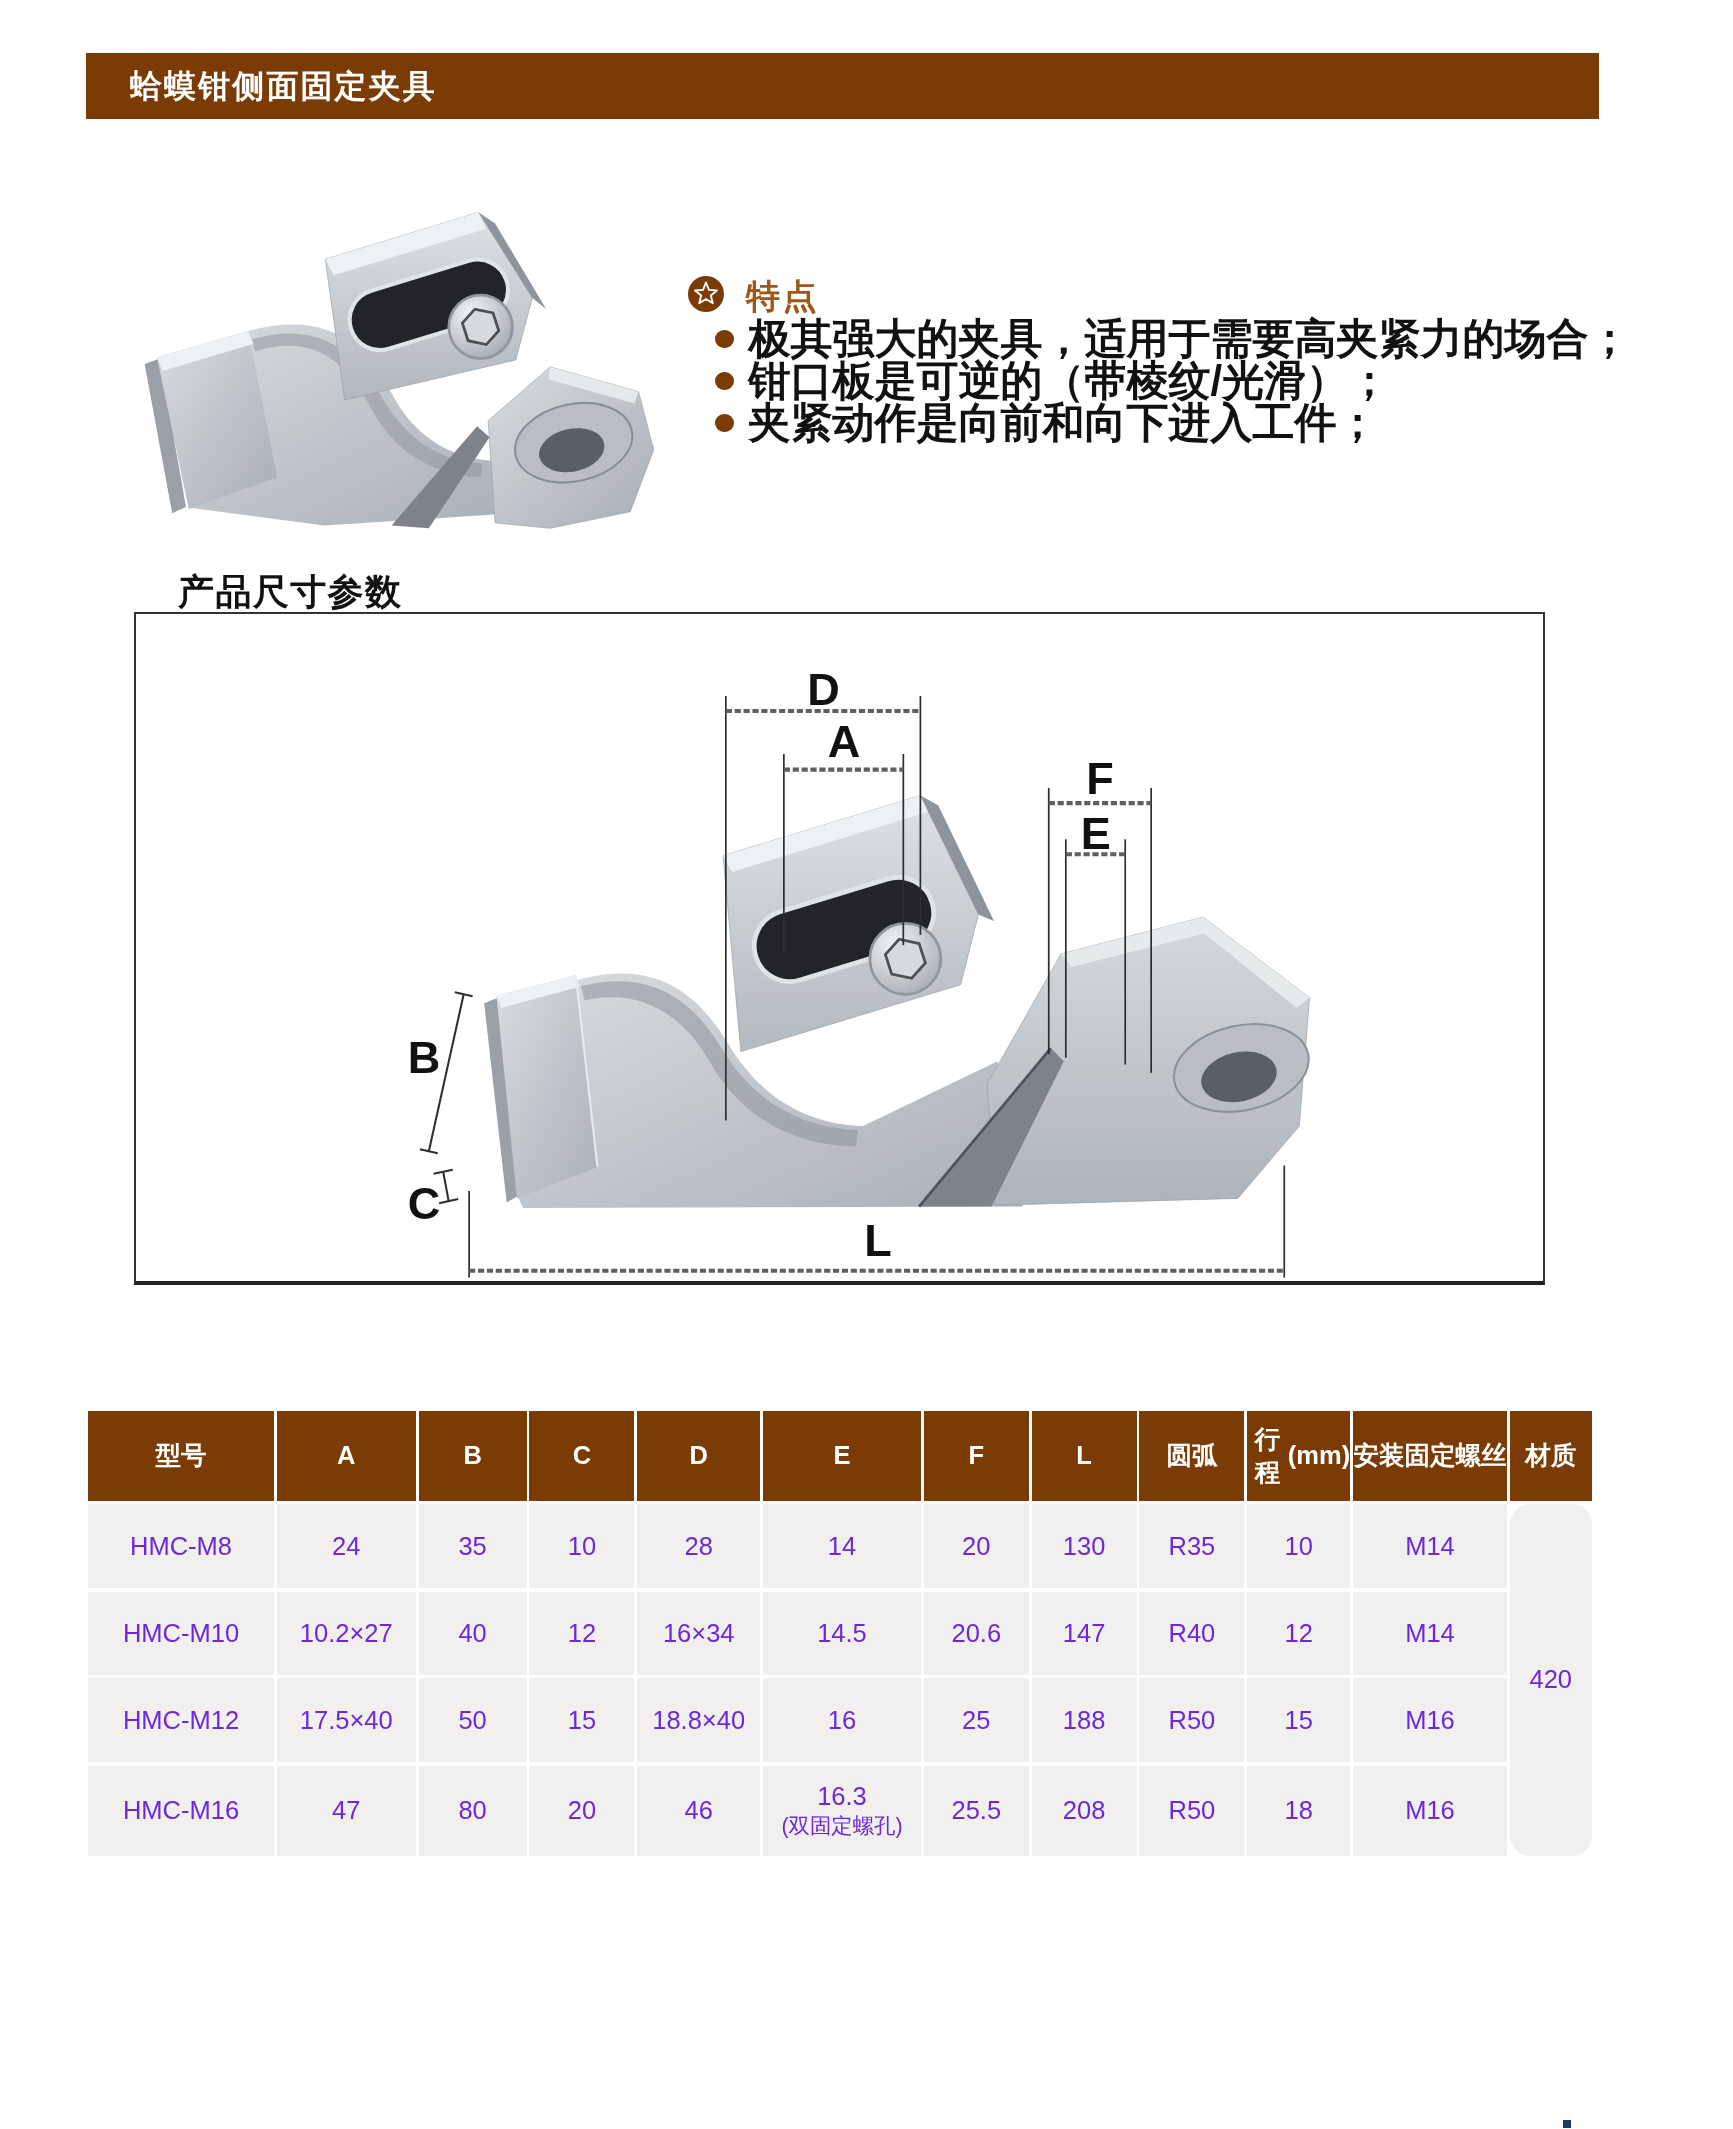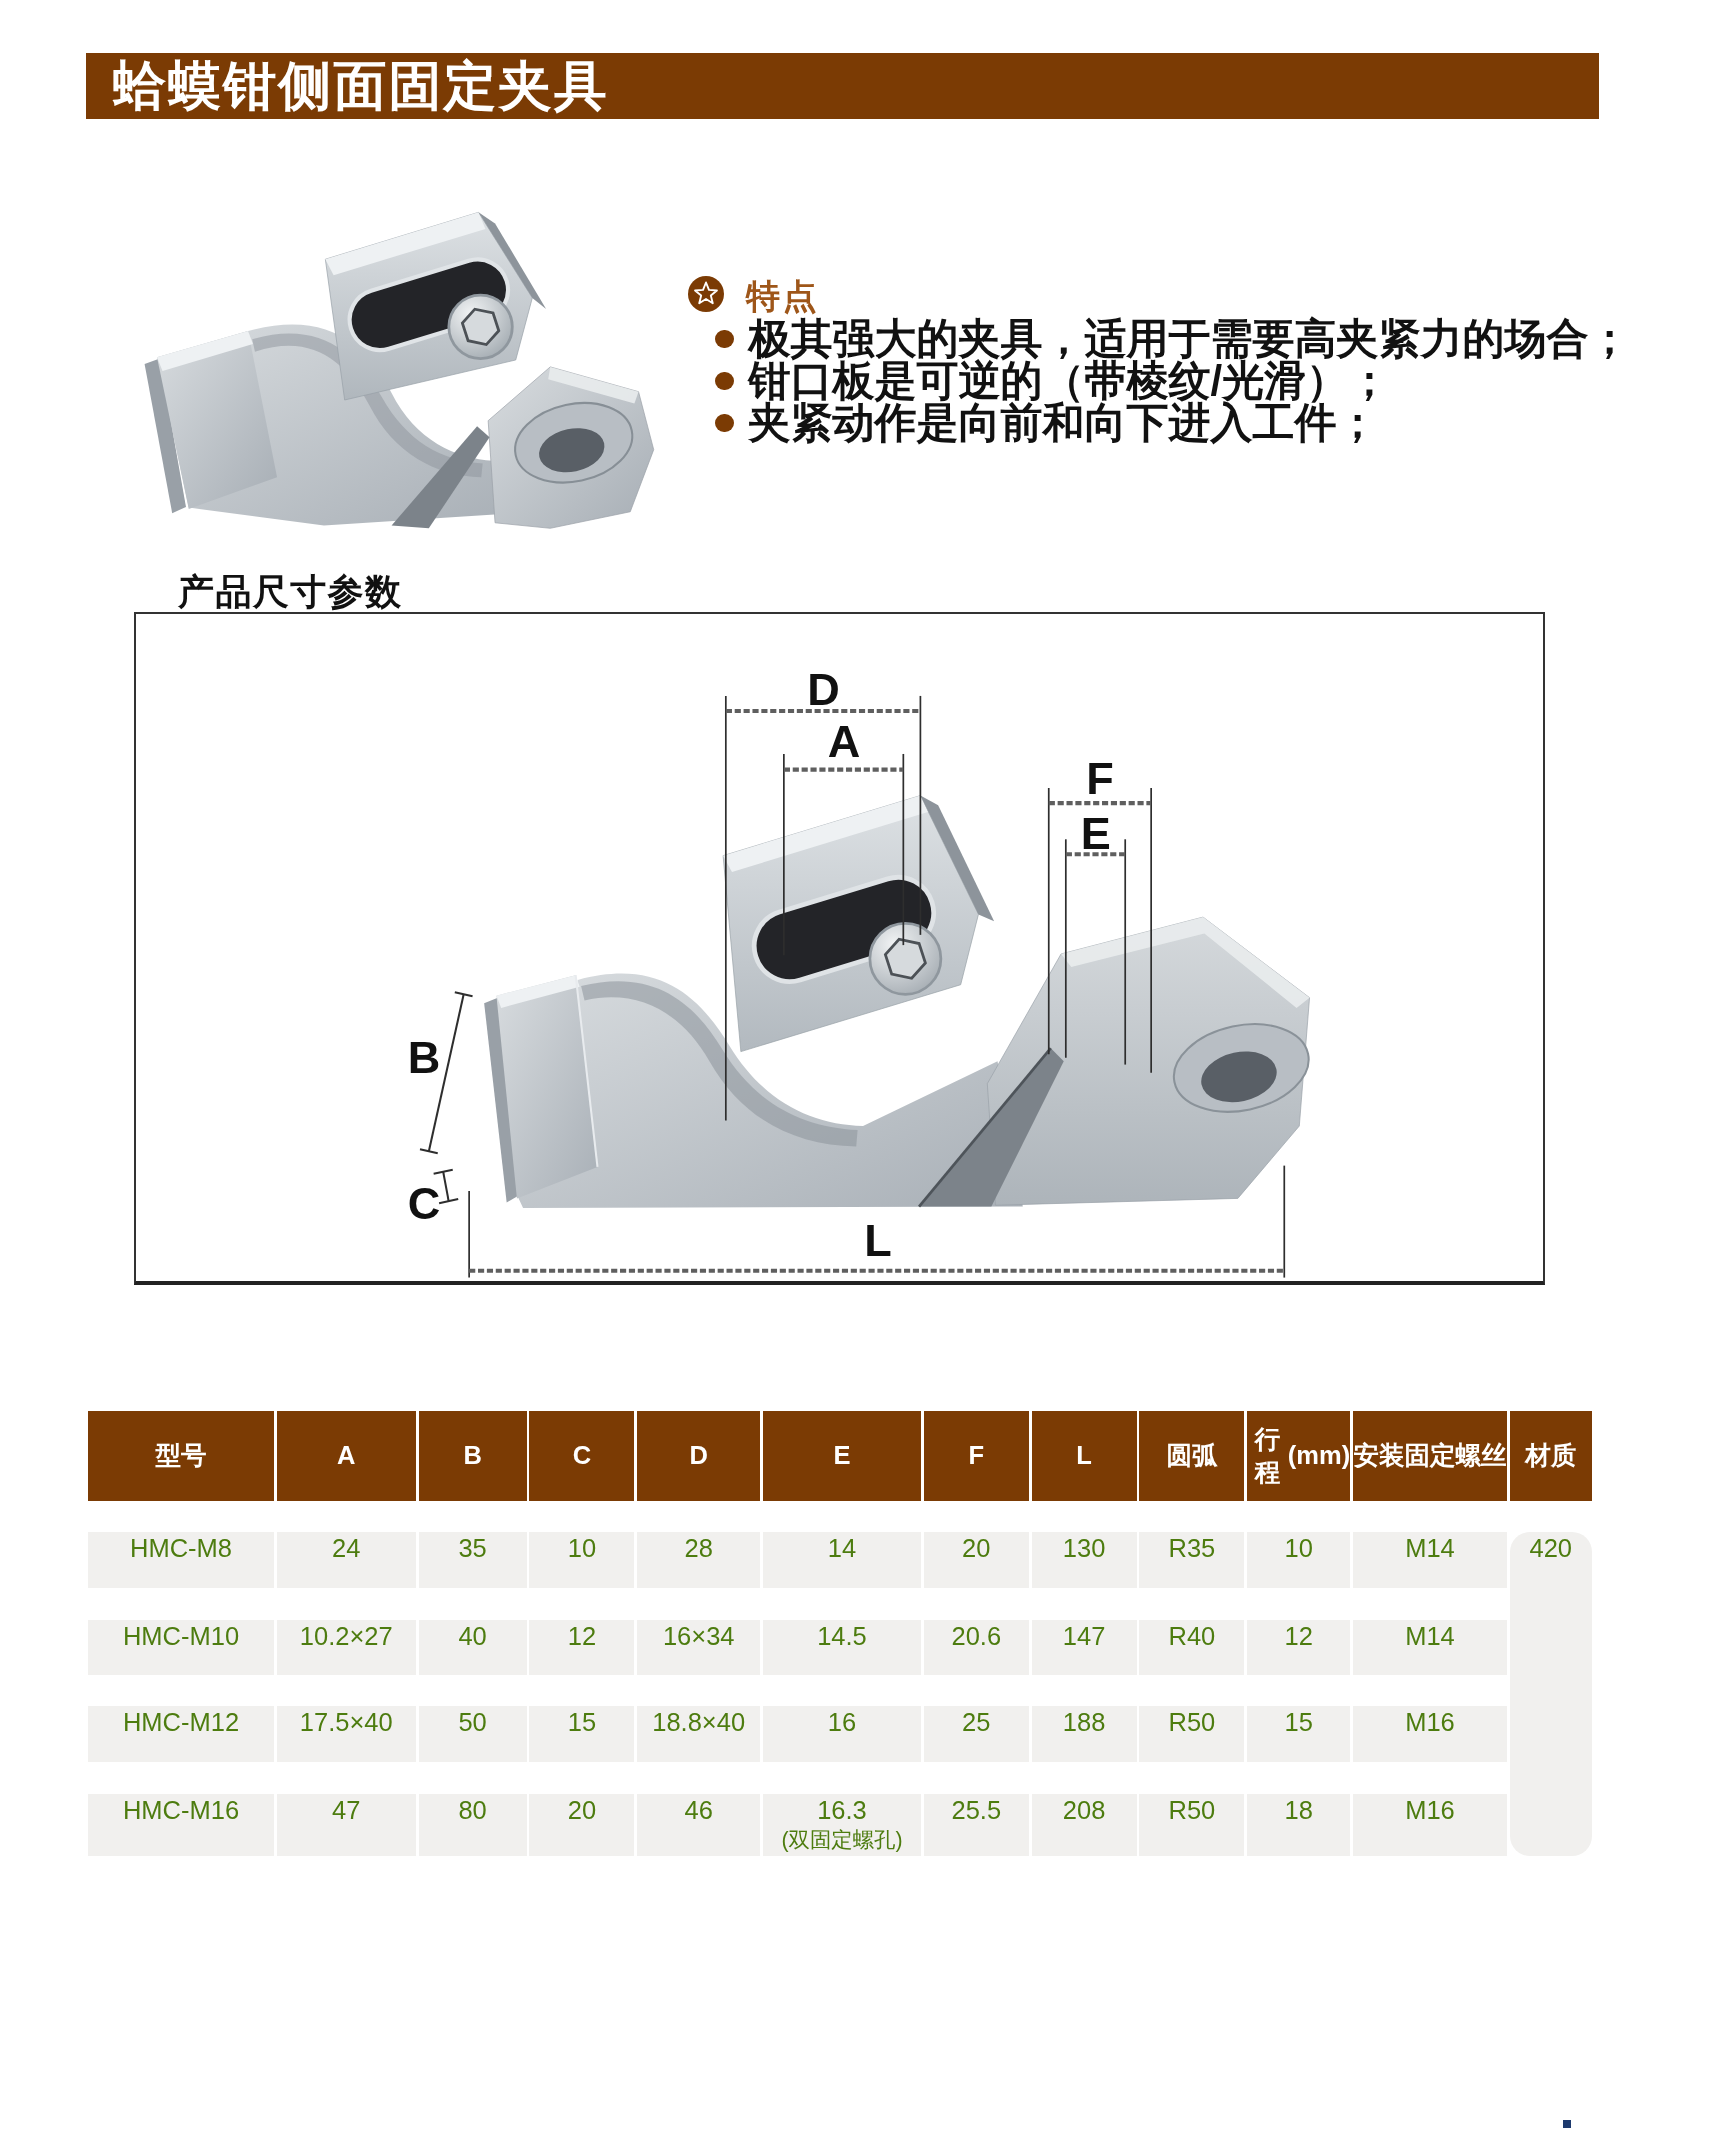--- a/index.html
+++ b/index.html
@@ -3,21 +3,21 @@
 <meta charset="utf-8">
 <style>
   html,body { margin:0; padding:0; background:#fff; }
   .page {
     position:relative; width:1734px; height:2129px; background:#ffffff;
     font-family:"Liberation Sans","DejaVu Sans",sans-serif; overflow:hidden;
   }
   .title-bar {
     position:absolute; left:86px; top:53px; width:1513px; height:66px;
     background:#7B3B04; color:#ffffff; box-sizing:border-box;
-    font-size:53px; font-weight:bold; line-height:66px; padding-left:27px; letter-spacing:2.1px;
+    font-size:32px; font-weight:bold; line-height:66px; padding-left:44px; letter-spacing:2.1px;
   }
   .photo { position:absolute; left:117px; top:193px; width:545px; height:345px; }
   .photo svg { width:100%; height:100%; display:block; }
   .star-badge { position:absolute; left:688px; top:276px; width:36px; height:36px; }
   .feat-heading {
     position:absolute; left:746px; top:274px; margin:0;
     font-size:34px; font-weight:bold; color:#9E5619; letter-spacing:2.8px;
   }
   .feat-list { position:absolute; left:715px; top:318px; margin:0; padding:0; list-style:none; }
   .feat-list li { display:flex; align-items:center; height:42px; }
@@ -35,23 +35,23 @@
     grid-template-columns:186px 139px 108px 105px 123px 158px 105px 105px 105px 103px 154px 82px;
     grid-template-rows:90px 84px 83px 84px 90px;
     gap:3.4px 2.8px; background:#ffffff;
   }
   .th {
     background:#7B3B04; color:#ffffff; font-weight:bold; font-size:25.5px;
     display:flex; align-items:center; justify-content:center; text-align:center;
     white-space:pre-line; line-height:1.3;
   }
   .td {
-    background:#F1F0EE; color:#4d7c0f; font-size:25.5px;
-    display:flex; flex-direction:column; align-items:center; justify-content:flex-start;
-    text-align:center; line-height:1.3;margin-top:28px;
+    background:#F1F0EE; color:#6d28d9; font-size:25.5px;
+    display:flex; flex-direction:column; align-items:center; justify-content:center;
+    text-align:center; line-height:1.3;
   }
   .td .sub { font-size:21.4px; }
   .artifact { position:absolute; left:1563px; top:2120px; width:8.3px; height:7.6px; background:#1D3A6E; }
   text.dimlab { font:bold 66px "Liberation Sans","DejaVu Sans",sans-serif; fill:#111111; }
 </style>
 </head>
 <body>
 
 <div class="page">
 

